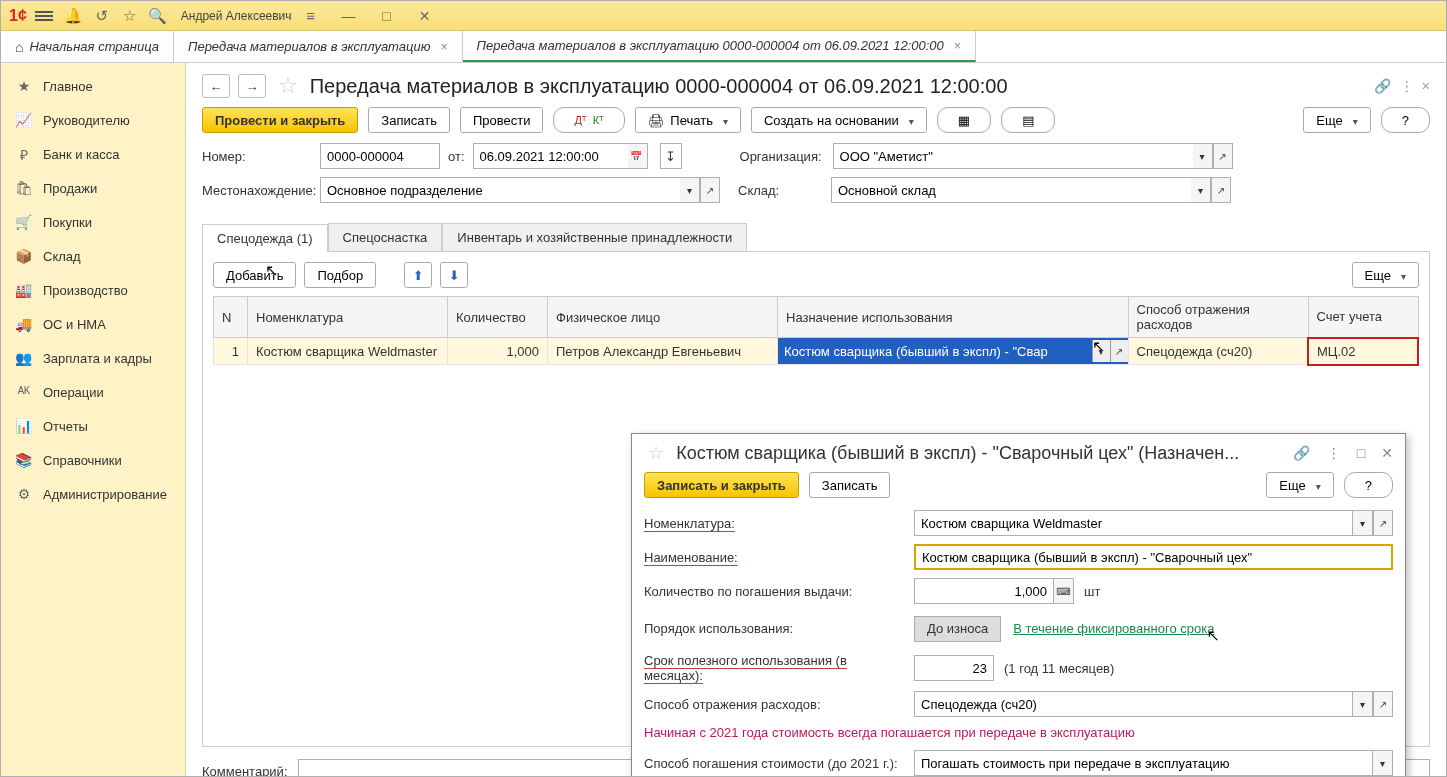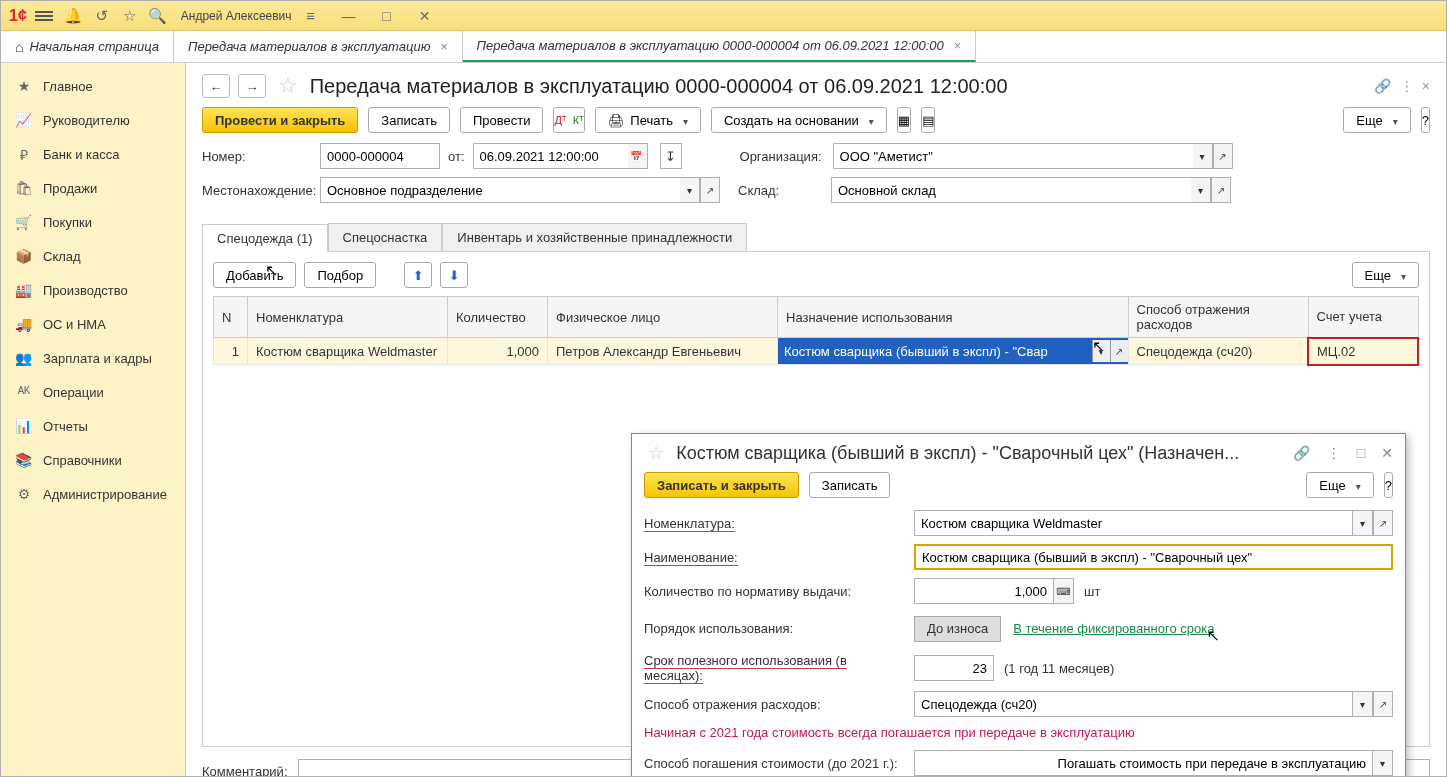--- a/index.html
+++ b/index.html
@@ -37,21 +37,21 @@
 .navbtn { width:28px; height:24px; border:1px solid #bbb; background:#fff; border-radius:3px; cursor:pointer; display:flex; align-items:center; justify-content:center; font-size:13px; }
 .star { color:#ccc; font-size:22px; cursor:pointer; margin: 0 4px; }
 .doc-title { font-size:20px; font-weight:400; color:#222; }
 .doc-header .rtools { margin-left:auto; display:flex; gap:8px; align-items:center; }
 .linkico { color:#999; font-size:14px; cursor:pointer; }
 
 
 .toolbar { display:flex; align-items:center; gap:10px; margin-bottom:10px; flex-wrap:wrap; }
 .btn { height:26px; padding: 0 12px; border:1px solid #aaa; background:#fff; border-radius:3px; cursor:pointer; font-size:13px; display:inline-flex; align-items:center; gap:6px; }
 .btn.primary { background: linear-gradient(#ffe358,#f8c400); border-color:#c99a00; font-weight:bold; color:#333; }
-.btn.iconbtn { padding: 0 0; }
+.btn.iconbtn { padding: 0 20px; border-radius: 11px; }
 .btn .caret::after { content:'▾'; font-size:10px; margin-left:4px; color:#555; }
 .more-dropdown { margin-left:auto; }
 
 
 .formrow { display:flex; align-items:center; margin-bottom:8px; gap:8px; }
 .formrow .lbl { font-size:13px; color:#333; }
 .input { height:26px; border:1px solid #b0b0b0; padding:0 6px; font-size:13px; background:#fff; }
 .combo { display:flex; }
 .combo .input { border-right:none; }
 .combo .cbtn { width:20px; height:26px; border:1px solid #b0b0b0; border-left:none; background:#f5f5f5; cursor:pointer; display:flex; align-items:center; justify-content:center; font-size:10px; }
@@ -348,21 +348,21 @@
             <input class="pin" style="flex: 1 1 0%;" value="Костюм сварщика Weldmaster">
             <span class="cbtn">▾</span>
             <span class="cbtn">↗</span>
           </div>
         </div>
         <div class="prow">
           <span class="plbl u">Наименование:</span>
           <input class="pin highlight" style="flex: 1 1 0%;" value="Костюм сварщика (бывший в экспл) - &quot;Сварочный цех&quot;">
         </div>
         <div class="prow">
-          <span class="plbl">Количество по нормативу выдачи:</span>
+          <span class="plbl">Количество по погашения выдачи:</span>
           <div class="combo">
             <input class="pin" style="width: 140px; text-align: right;" value="1,000">
             <span class="cbtn">⌨</span>
           </div>
           <span>шт</span>
         </div>
         <div class="prow">
           <span class="plbl">Порядок использования:</span>
           <div class="segbtn">
             <div class="seg active">До износа</div>
@@ -380,21 +380,21 @@
           <div class="combo" style="flex:1">
             <input class="pin" style="flex: 1 1 0%;" value="Спецодежда (сч20)">
             <span class="cbtn">▾</span>
             <span class="cbtn">↗</span>
           </div>
         </div>
         <div class="hint">Начиная с 2021 года стоимость всегда погашается при передаче в эксплуатацию</div>
         <div class="prow">
           <span class="plbl">Способ погашения стоимости (до 2021 г.):</span>
           <div class="combo" style="flex:1">
-            <input class="pin" style="flex: 1 1 0%; text-align: right;" value="Погашать стоимость при передаче в эксплуатацию">
+            <input class="pin" style="flex: 1 1 0%;" value="Погашать стоимость при передаче в эксплуатацию">
             <span class="cbtn">▾</span>
           </div>
         </div>
       </div>
     </div>
 
   </div>
 </div>
 
 </body></html>

